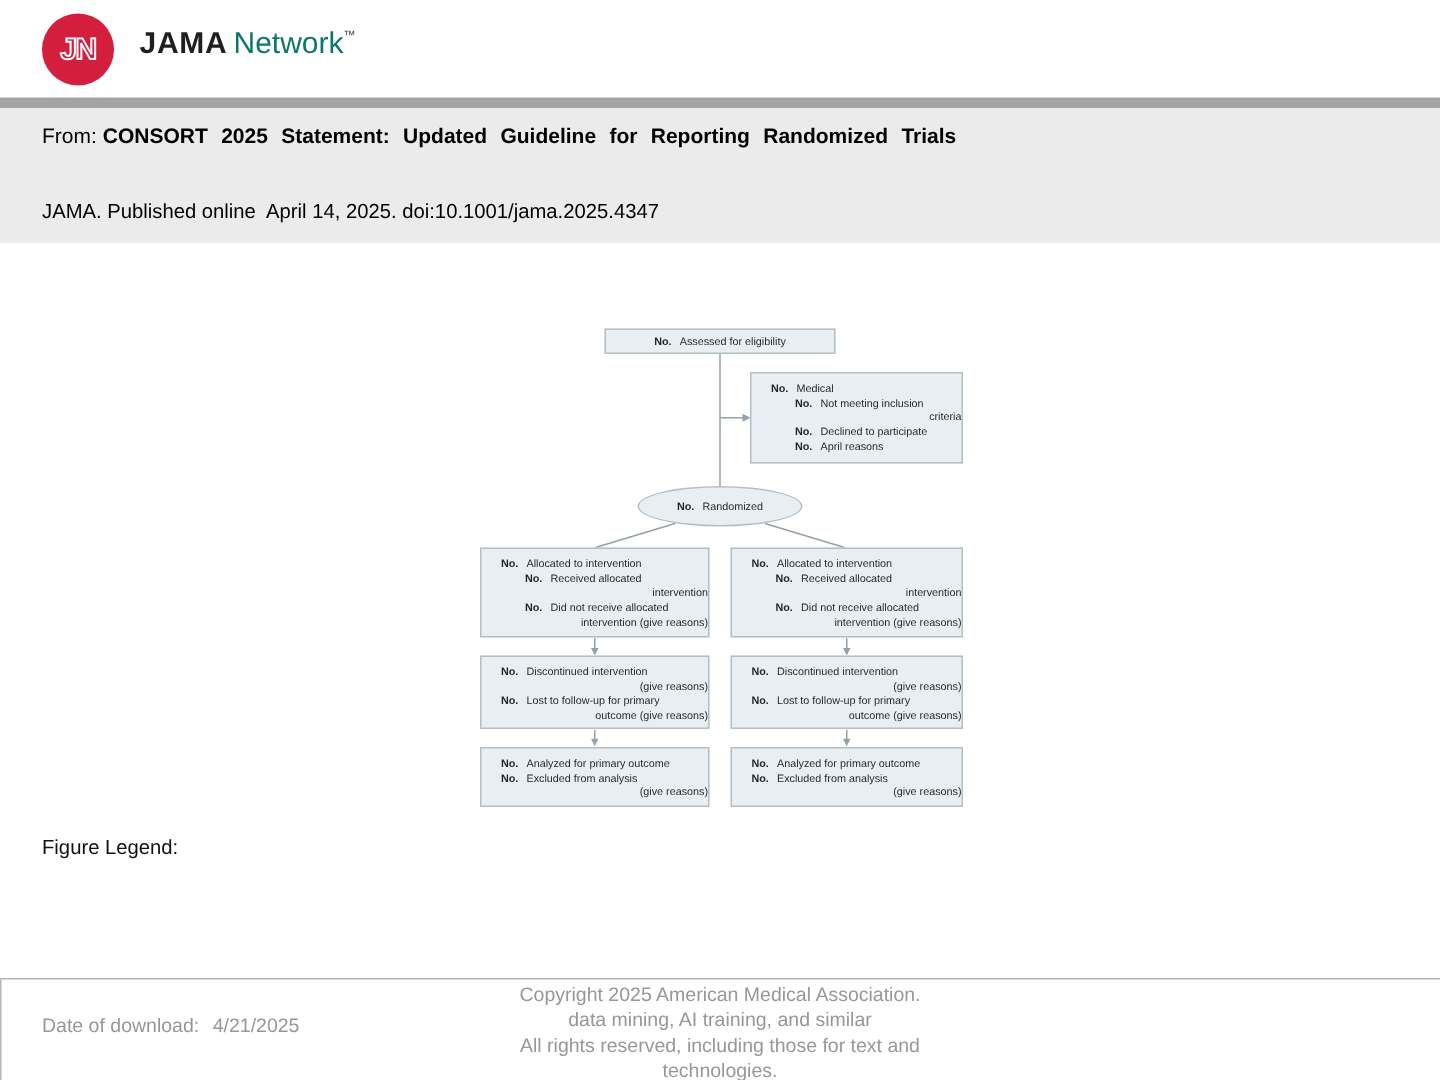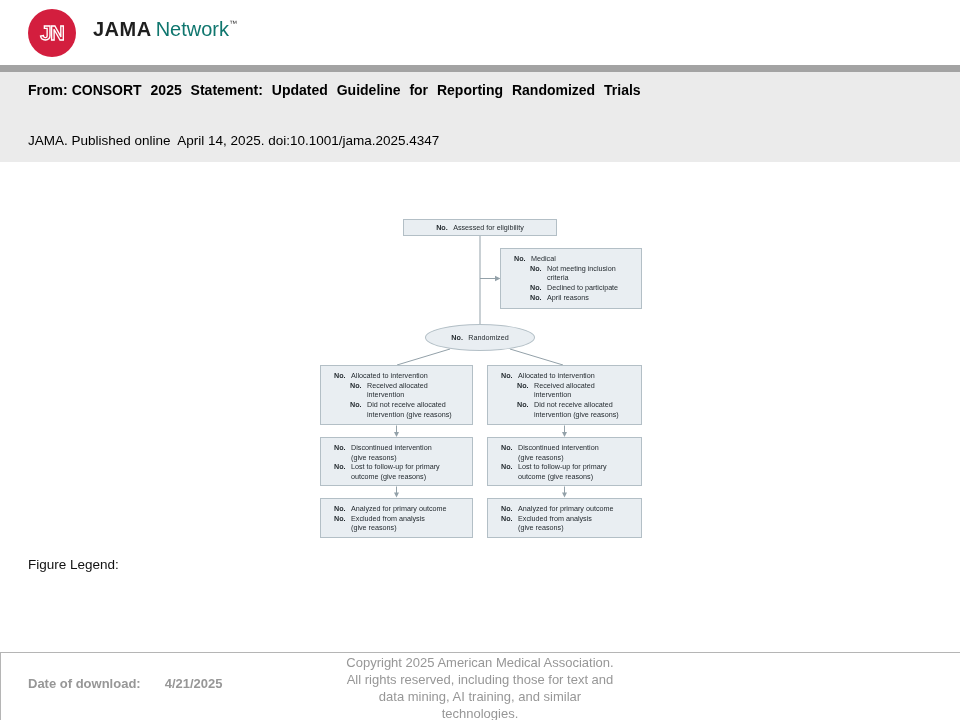--- a/index.html
+++ b/index.html
@@ -22,40 +22,40 @@
   .brand-text { position:absolute; left:93px; top:18px; font-size:20px; white-space:nowrap; }
   .brand-bold { font-weight:bold; color:#1f1f1f; letter-spacing:0.5px; }
   .brand-light { color:#0f766e; margin-left:4px; }
   .brand-tm { font-size:8px; color:#3c3c3c; vertical-align:top; position:relative; top:1px; }
 
   .gray-divider { position:absolute; top:65px; left:0; width:960px; height:7px; background:#a3a3a3; }
 
   
   .subhead { position:absolute; top:72px; left:0; width:960px; height:90px; background:#ebebeb; }
   .fromline { position:absolute; top:10px; left:28px; font-size:14px; color:#000; white-space:nowrap; }
-  .from-label { font-weight:bold; }
+  .from-label { font-weight:normal; }
   .article-title { font-weight:bold; word-spacing:5px; margin-left:4px; }
   .citation { position:absolute; top:61px; left:28px; font-size:13.5px; color:#000; white-space:pre-wrap; }
 
   
   #flow { position:absolute; left:300px; top:210px; width:360px; height:340px; }
   .connectors { position:absolute; left:0; top:0; width:360px; height:340px; pointer-events:none; }
   .connectors line { stroke:var(--connector,#93a1a9); stroke-width:1; }
   .connectors polygon { fill:var(--connector,#93a1a9); }
 
   .fc-box {
     position:absolute; background:var(--box-fill,#e9eef2);
     border:1px solid var(--box-border,#b3bfc6);
     font-size:7.2px; line-height:9.7px; color:#1f262b; padding-top:5px;
   }
   .fc-box.center { display:flex; flex-direction:column; justify-content:center; padding-top:0; }
   .fc-ellipse { border-radius:50%; }
   .fc-row { display:flex; padding-left:13px; white-space:nowrap; }
   .fc-row.i1 { padding-left:29px; }
-  .fc-row.cont { padding-left:30px; }
+  .fc-row.cont { padding-left:30px;justify-content:flex-end; }
   .fc-row.i1.cont { padding-left:46px; }
   .center .fc-row { justify-content:center; padding-left:0; }
   .fc-no { font-weight:bold; width:17px; flex:none; }
 
   .bx-eligibility { left:103px; top:9px;   width:154px; height:17px; }
   .bx-excluded    { left:200px; top:38px;  width:142px; height:61px; }
   .bx-randomized  { left:125px; top:114px; width:110px; height:27px; }
   .bx-alloc-l     { left:20px;  top:155px; width:153px; height:60px; }
   .bx-alloc-r     { left:187px; top:155px; width:155px; height:60px; }
   .bx-follow-l    { left:20px;  top:227px; width:153px; height:49px; }
@@ -67,22 +67,22 @@
   .legend-head { position:absolute; left:28px; top:557px; font-size:13.5px; color:#111; }
   .legend-body {
     position:absolute; left:28px; top:583px; width:908px;
     font-size:13.5px; line-height:19px; color:#111; text-align:justify;
   }
 
   
   .footer-rule { position:absolute; top:652px; left:0; width:960px; height:1px; background:#b5b5b5; }
   .footer-left-tick { position:absolute; top:653px; left:0; width:1px; height:67px; background:#b5b5b5; }
   .date-line {
-    position:absolute; left:28px; top:676px; display:flex; gap:24px;
-    font-size:13px; color:var(--muted-gray,#979797); white-space:nowrap;font-weight:bold;
+    position:absolute; left:28px; top:676px; display:flex; gap:9px;
+    font-size:13px; color:var(--muted-gray,#979797); white-space:nowrap;
   }
   .copyright {
     position:absolute; left:300px; top:654px; width:360px; text-align:center;
     font-size:13px; line-height:17px; color:var(--muted-gray,#979797);
   }
 </style>
 </head>
 <body>
 
 <div class="page">
@@ -255,18 +255,18 @@
   <p class="legend-head">Figure Legend:</p>
 
   <div class="footer-rule"></div>
   <div class="footer-left-tick"></div>
   <div class="date-line">
     <span>Date of download:</span>
     <span>4/21/2025</span>
   </div>
   <div class="copyright">
       <div>Copyright 2025 American Medical Association.</div>
+      <div>data mining, AI training, and similar</div>
       <div>All rights reserved, including those for text and</div>
-      <div>data mining, AI training, and similar</div>
       <div>technologies.</div>
     </div>
 
 </div>
 
 </body></html>

